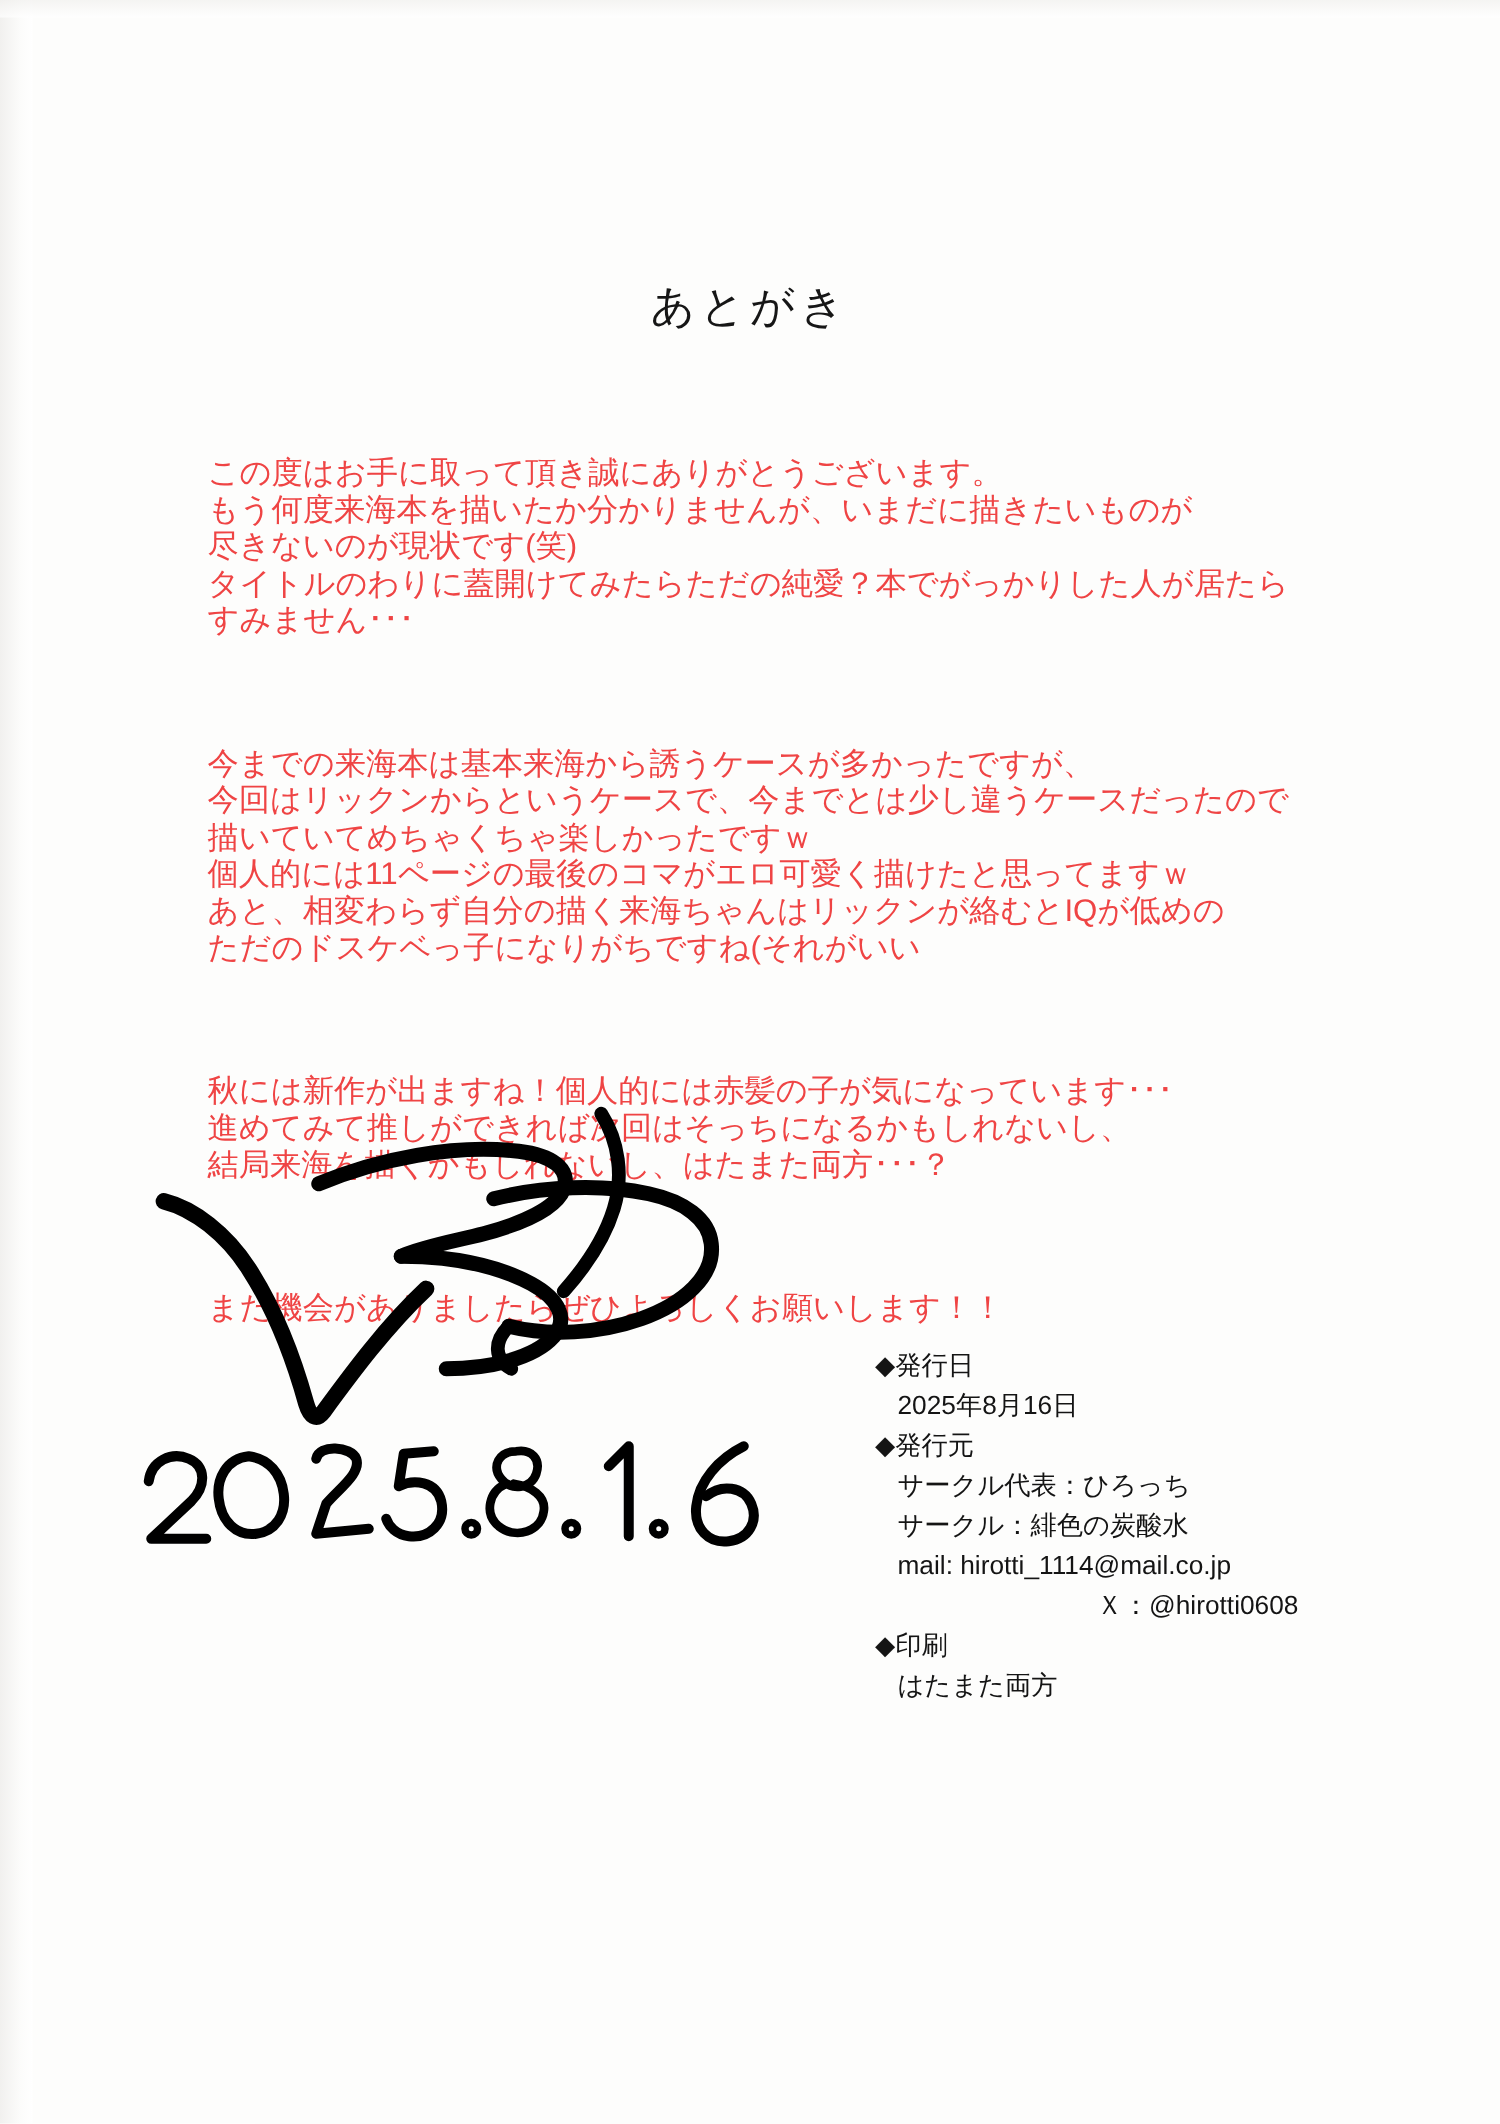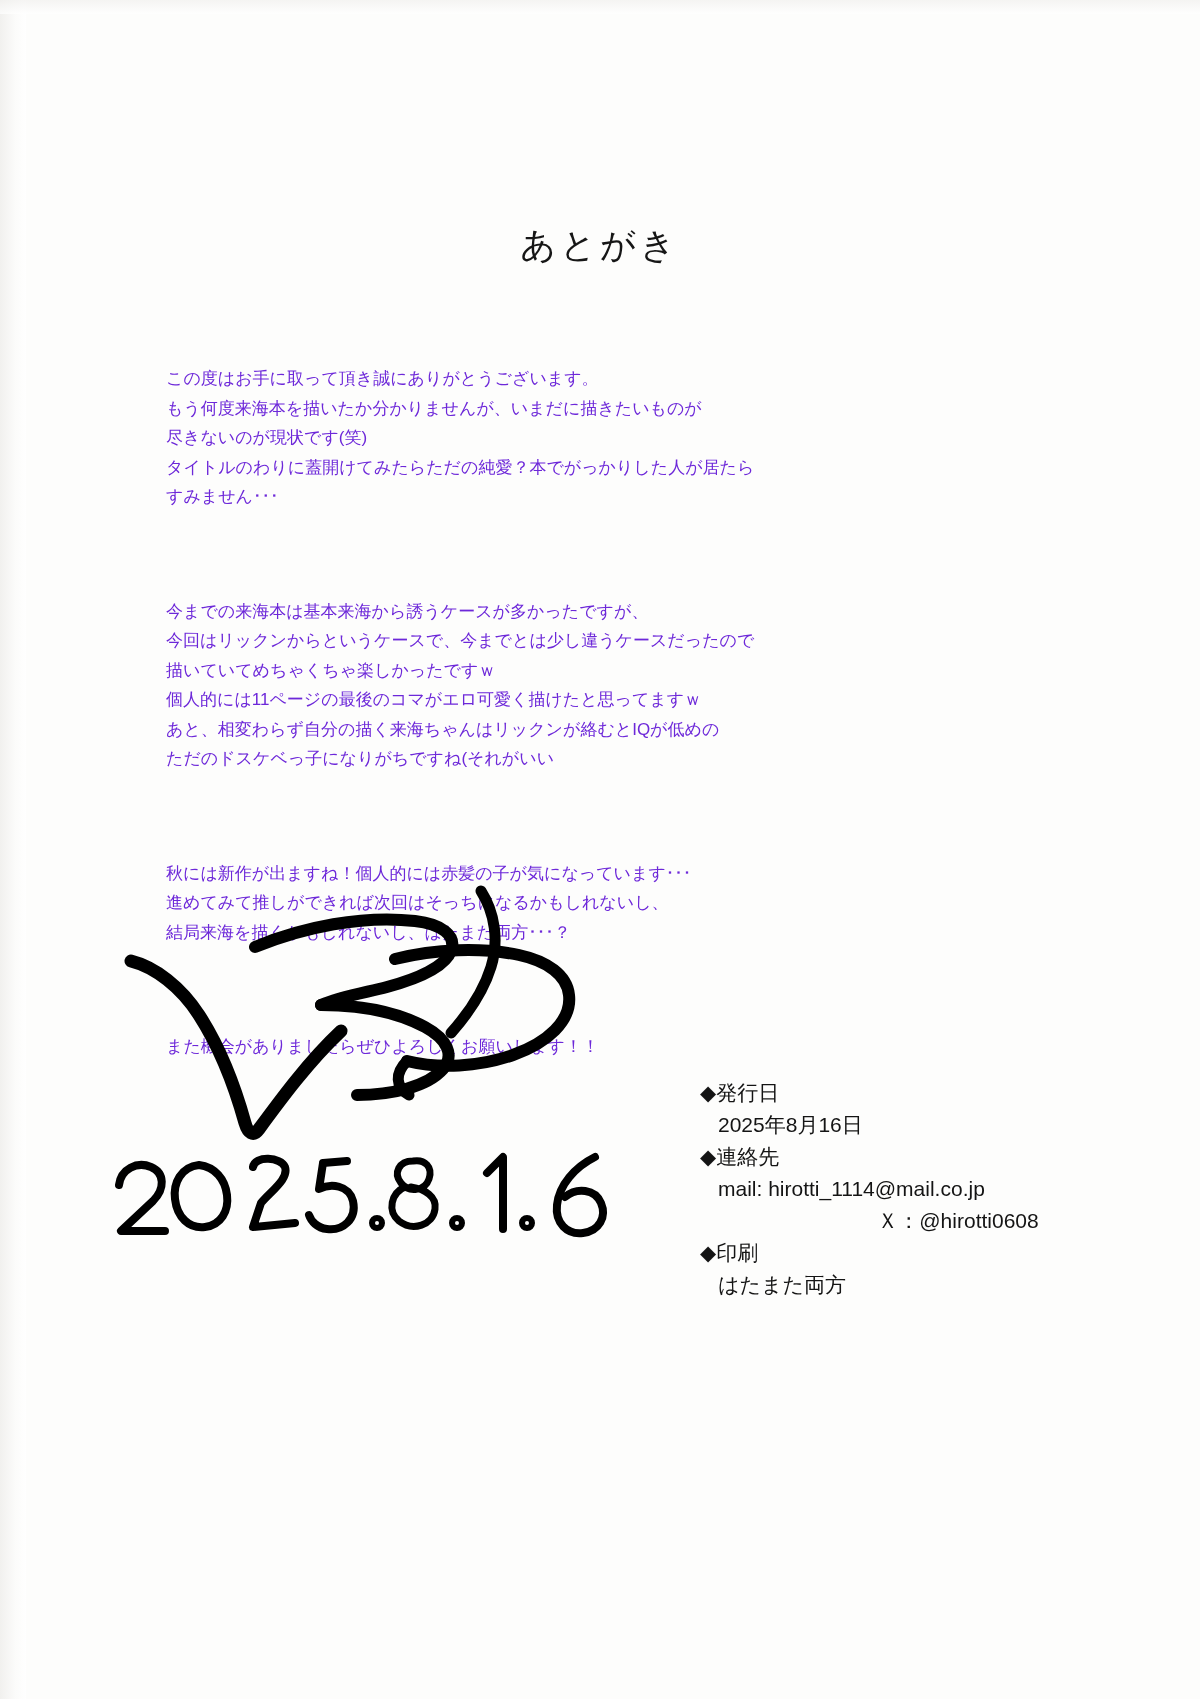--- a/index.html
+++ b/index.html
@@ -42,23 +42,23 @@
     font-size: 35px;
     letter-spacing: 4px;
     font-weight: 400;
     color: #161616;
   }
   .body-text {
     position: absolute;
     top: 305px;
     left: 166px;
     width: 880px;
-    font-size: 17px;
+    font-size: 25px;
     line-height: 29.5px;
-    color: #6d28d9;
+    color: #ef4444;
     white-space: pre-wrap;
   }
   .para {
     margin: 0 0 26px 0;
     white-space: pre-wrap;
   }
   .para:last-child { margin-bottom: 0; }
 
   
   .signature {
@@ -137,21 +137,25 @@
       </g>
     </svg>
   </div>
 
   <div class="colophon">
     <div class="grp">
       <div class="head">◆発行日</div>
       <div class="sub">2025年8月16日</div>
     </div>
     <div class="grp">
-      <div class="head">◆連絡先</div>
+      <div class="head">◆発行元</div>
+      <div class="sub">サークル代表：ひろっち</div>
+      <div class="sub">サークル：緋色の炭酸水</div>
+    </div>
+    <div class="grp">
       <div class="sub">mail: hirotti_1114@mail.co.jp</div>
       <div class="sub2">Ｘ：@hirotti0608</div>
     </div>
     <div class="grp">
       <div class="head">◆印刷</div>
       <div class="sub">はたまた両方</div>
     </div>
   </div>
 </div>
 

